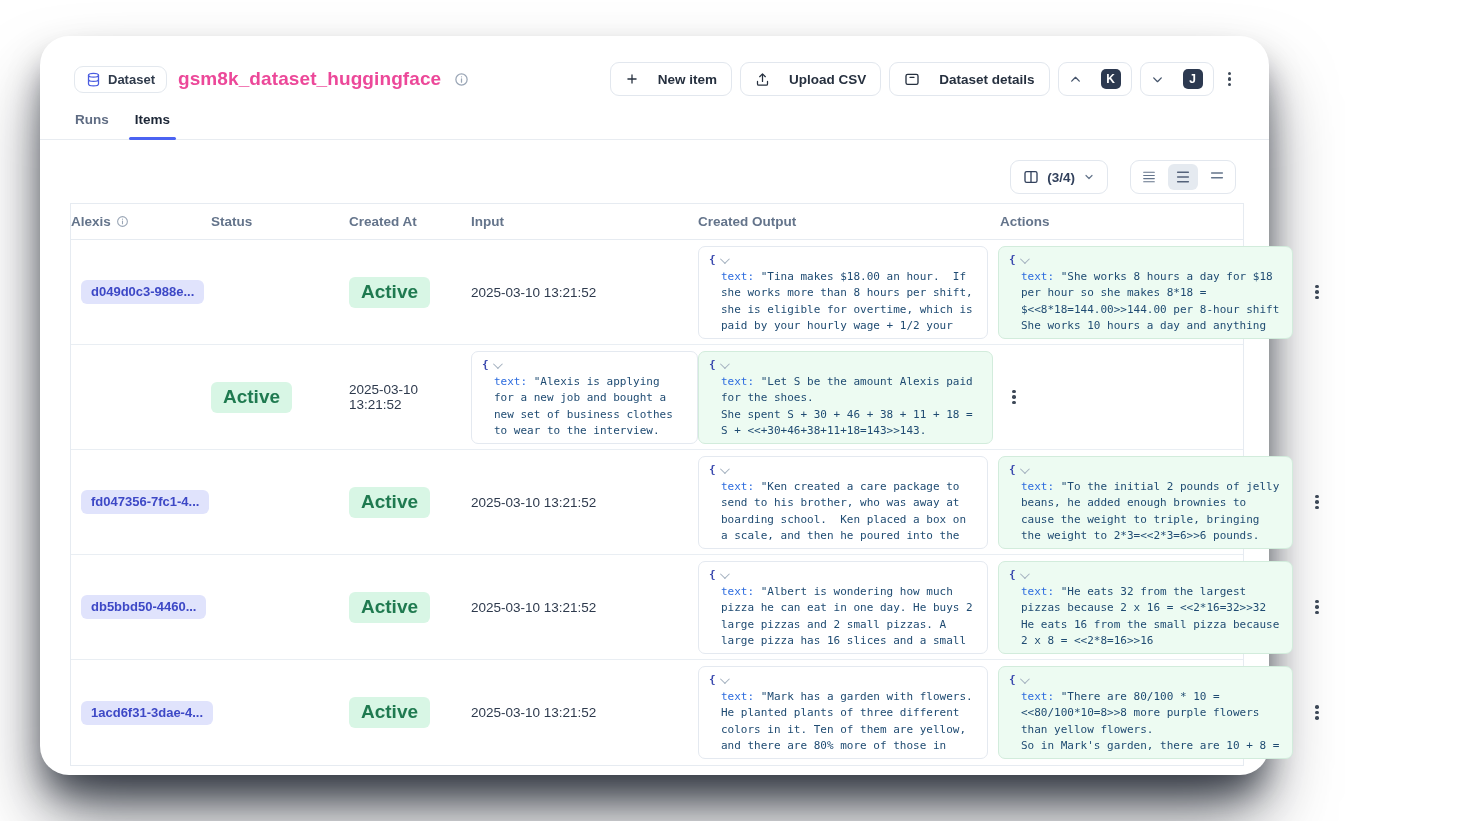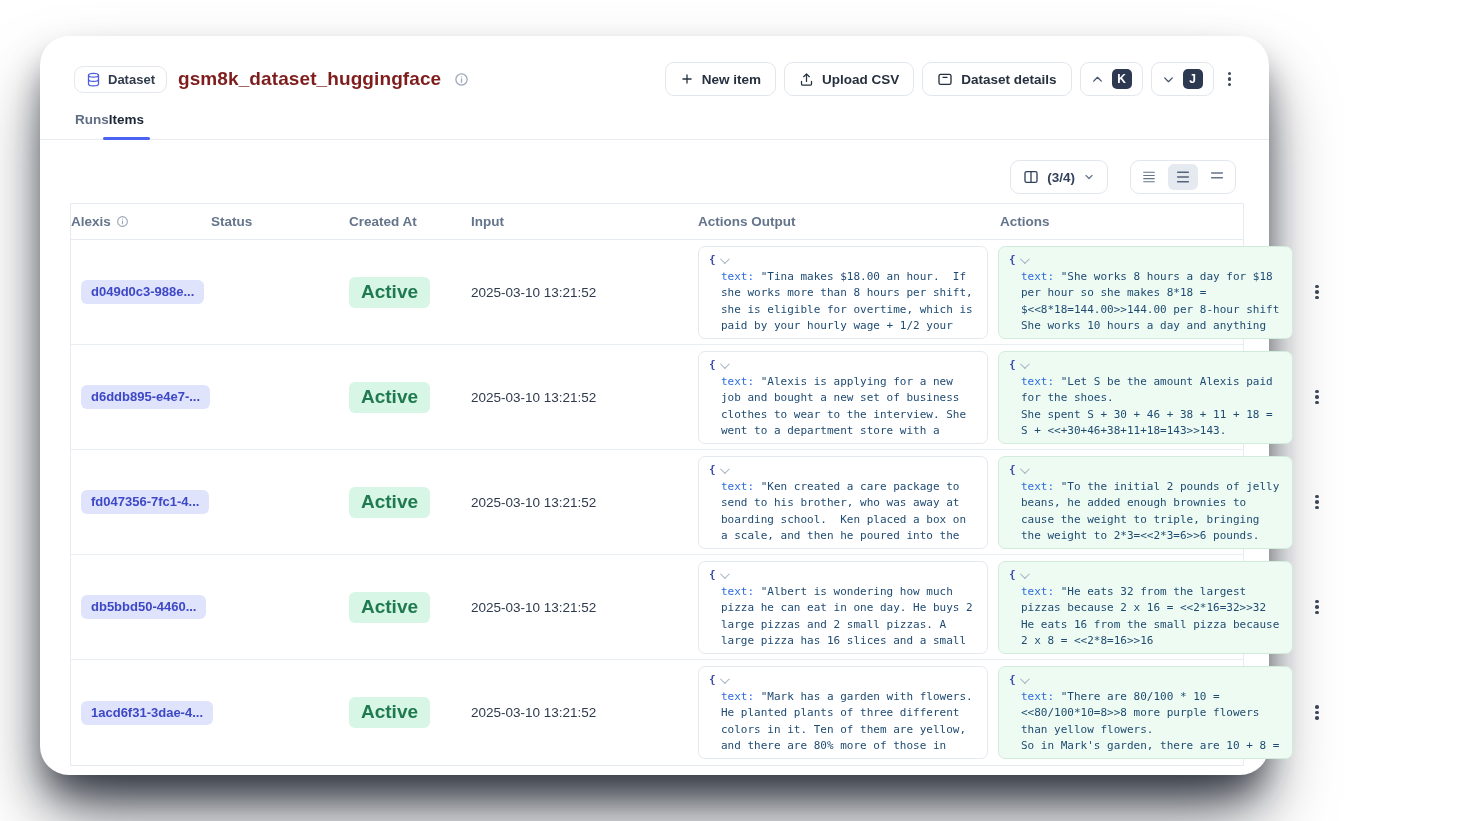--- a/index.html
+++ b/index.html
@@ -12,31 +12,31 @@
   .app-card {
     position:absolute; left:40px; top:36px; width:1229px; height:739px;
     background:#ffffff; border-radius:29px;
     box-shadow: 0 22px 34px -6px rgba(2,8,20,0.55), 0 42px 70px -8px rgba(2,8,20,0.62);
   }
   
   .hdr { display:flex; align-items:center; justify-content:space-between; padding:26px 32px 0 34px; }
   .hdr-left { display:flex; align-items:center; gap:11px; }
   .type-badge { display:inline-flex; align-items:center; gap:7px; border:1px solid #e3e8ee; border-radius:9px; padding:5px 11px 5px 9px; background:#fff; }
   .type-badge .tb-label { font-size:13px; font-weight:700; color:#2f3a4b; }
-  .page-title { font-size:19px; font-weight:700; color:#7f1d1d; letter-spacing:.1px; }
+  .page-title { font-size:19px; font-weight:700; color:#ec4899; letter-spacing:.1px; }
   .info-ic { display:inline-flex; margin-left:2px; }
   .hdr-right { display:flex; align-items:center; gap:8px; }
-  .btn { display:inline-flex; align-items:center; gap:8px; height:34px; padding:0 14px; background:#fff;
+  .btn { display:inline-flex; align-items:center; gap:19px; height:34px; padding:0 14px; background:#fff;
          border:1px solid #e2e7ee; border-radius:9px; font-family:inherit; font-size:13.5px; font-weight:600; color:#26303f; cursor:pointer; }
   .kbd-badge { display:inline-flex; align-items:center; justify-content:center; width:20px; height:20px; border-radius:5px;
                background:#2c3950; color:#fff; font-size:12px; font-weight:700; }
   .kebab-btn { background:none; border:none; cursor:pointer; padding:4px 6px; }
   .kebab-btn i { display:block; width:3.5px; height:3.5px; border-radius:50%; background:#3d4857; margin:2px auto; }
   
-  .tabs { display:flex; padding:16px 0 0 35px; border-bottom:1px solid #e8ecf1; }
+  .tabs { display:flex; gap:26px; padding:16px 0 0 35px; border-bottom:1px solid #e8ecf1; }
   .tab { position:relative; padding-bottom:12px; font-size:13.5px; font-weight:600; color:#5f6c83; cursor:pointer; }
   .tab.active { color:#1c2636; }
   .tab.active::after { content:""; position:absolute; left:-6px; right:-6px; bottom:-1px; height:3px; border-radius:3px; background:var(--accent,#4b63f2); }
   
   .toolbar { display:flex; justify-content:flex-end; align-items:center; gap:22px; margin:20px 33px 0 0; }
   .cols-btn { display:inline-flex; align-items:center; gap:8px; height:34px; padding:0 12px; background:#fff;
               border:1px solid #e2e7ee; border-radius:9px; font-family:inherit; font-size:13.5px; font-weight:600; color:#32415c; cursor:pointer; }
   .seg { display:flex; align-items:center; gap:4px; border:1px solid #e2e7ee; border-radius:9px; padding:3px; height:34px; background:#fff; }
   .seg-item { width:30px; height:26px; display:flex; align-items:center; justify-content:center; border-radius:6px; cursor:pointer; }
   .seg-item.selected { background:#e5eaf0; }
@@ -209,21 +209,21 @@
       <div class="th">
           <span>Status</span>
         </div>
       <div class="th">
           <span>Created At</span>
         </div>
       <div class="th">
           <span>Input</span>
         </div>
       <div class="th">
-          <span>Actions Output</span>
+          <span>Created Output</span>
         </div>
       <div class="th actions">
           <span>Actions</span>
         </div>
     </div>
     <div id="tbody">
   <div class="trow">
     <div class="td td-id">
       <span class="id-badge">d049d0c3-988e...</span>
     </div>
@@ -254,23 +254,20 @@
     <div class="td td-actions">
       <button class="kebab-btn">
               <i></i>
               <i></i>
               <i></i>
             </button>
     </div>
   </div>
 
   <div class="trow">
-    <div class="td td-id">
-      <span class="id-badge">d6ddb895-e4e7-...</span>
-    </div>
     <div class="td"></div>
     <div class="td">
       <span class="status-badge">Active</span>
     </div>
     <div class="td td-created">2025-03-10 13:21:52</div>
     <div class="td td-input">
       <div class="code-box input-box">
         <div class="code-brace-line">
           <span class="brace">{</span>
           <span class="chev-icon"></span>

